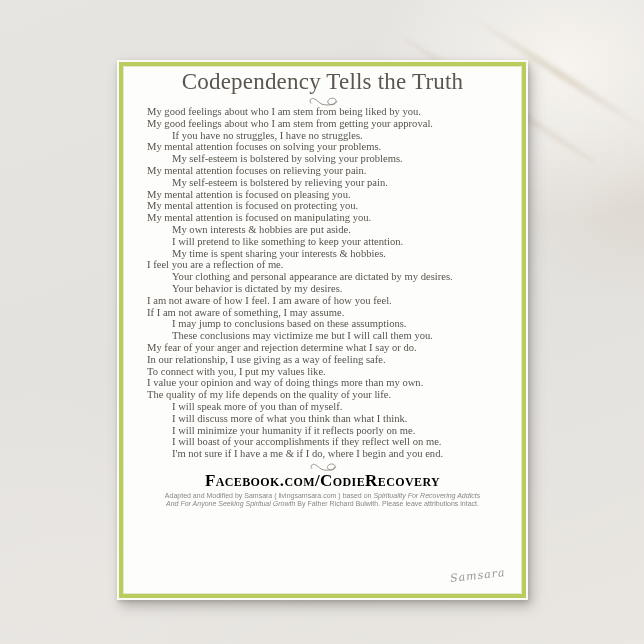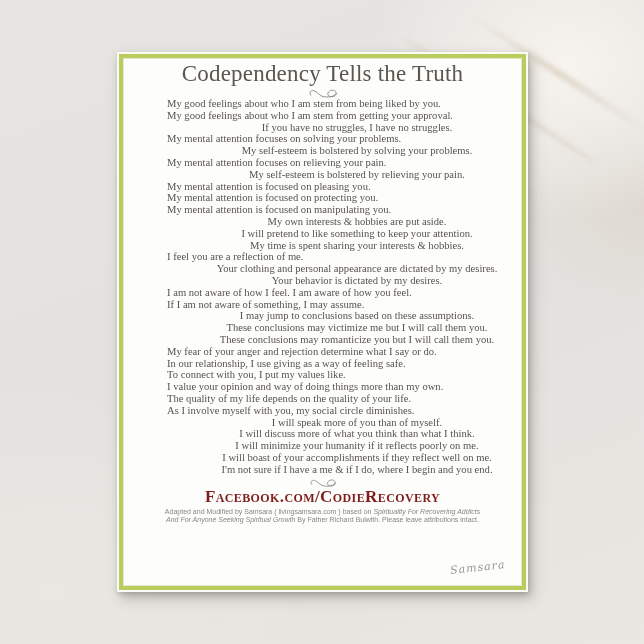--- a/index.html
+++ b/index.html
@@ -8,34 +8,34 @@
   .scene{position:relative;width:644px;height:644px;
     background:
       radial-gradient(ellipse 280px 220px at 88% 10%, #f7f4ef 0%, rgba(247,244,239,0) 70%),
       radial-gradient(ellipse 220px 160px at 100% 32%, rgba(216,205,188,0.40), rgba(216,205,188,0) 62%),
       radial-gradient(ellipse 420px 320px at 8% 92%, #eae7e3 0%, rgba(234,231,227,0) 70%),
       linear-gradient(160deg,#e7e5e2 0%,#e3e1de 55%,#eae7e2 100%);}
   .scene::before{content:"";position:absolute;top:70px;right:-30px;width:230px;height:7px;
       background:linear-gradient(90deg,transparent,rgba(189,171,144,0.38),transparent);
       transform:rotate(33deg);border-radius:50%;filter:blur(2px);
       box-shadow:-35px 55px 0 rgba(189,171,144,0.22),-70px 115px 0 rgba(200,185,160,0.16);}
-  .card{position:absolute;left:117px;top:52px;width:411px;height:540px;background:#fbfaf7;
+  .card{position:absolute;left:117px;top:60px;width:411px;height:540px;background:#fbfaf7;
       box-shadow:4px 6px 12px rgba(100,95,88,0.40),1px 2px 4px rgba(100,95,88,0.28);}
   .card-inner{position:absolute;inset:2px;border:4px solid #b9cd5e;background:#fdfdfb;
       box-shadow:inset 0 0 0 1px #e4e8c8;}
   .title{margin:3px 0 0;font-size:23px;font-weight:normal;text-align:center;
       color:#5b564e;line-height:26px;letter-spacing:0.2px;}
   .flourish{height:11px;text-align:center;line-height:0;}
   .flourish svg{display:inline-block;}
-  .body{margin-top:0;padding-left:44px;text-align:left;}
+  .body{margin-top:0;padding-left:24px;text-align:left;}
   .line{font-size:10.6px;line-height:11.8px;color:#58534c;white-space:nowrap;}
-  .line.indent{padding-left:25px;text-align:center;}
+  .line.indent{padding-left:25px;}
   .flourish.bottom{margin-top:1px;height:10px;}
   .facebook{margin-top:1px;text-align:center;font-size:17px;font-weight:bold;
-      font-variant:small-caps;color:#7f1d1d;line-height:18px;letter-spacing:0.4px;}
+      font-variant:small-caps;color:#000000;line-height:18px;letter-spacing:0.4px;}
   .fineprint{margin-top:2px;text-align:center;font-family:"Liberation Sans",sans-serif;
       font-size:7px;line-height:8.4px;color:#8b8781;}
   .fineprint .it{font-style:italic;}
   .signature{position:absolute;right:16px;bottom:12px;font-family:"DejaVu Serif",serif;
       font-style:italic;font-size:11px;color:#9a968f;transform:rotate(-6deg);
       letter-spacing:1px;}
 </style>
 </head>
 <body>
 
@@ -65,27 +65,25 @@
           <div class="line indent">My own interests &amp; hobbies are put aside.</div>
           <div class="line indent">I will pretend to like something to keep your attention.</div>
           <div class="line indent">My time is spent sharing your interests &amp; hobbies.</div>
           <div class="line">I feel you are a reflection of me.</div>
           <div class="line indent">Your clothing and personal appearance are dictated by my desires.</div>
           <div class="line indent">Your behavior is dictated by my desires.</div>
           <div class="line">I am not aware of how I feel. I am aware of how you feel.</div>
           <div class="line">If I am not aware of something, I may assume.</div>
           <div class="line indent">I may jump to conclusions based on these assumptions.</div>
           <div class="line indent">These conclusions may victimize me but I will call them you.</div>
-          <div class="line indent">These conclusions may romanticize you but I will call them you.</div>
           <div class="line">My fear of your anger and rejection determine what I say or do.</div>
           <div class="line">In our relationship, I use giving as a way of feeling safe.</div>
           <div class="line">To connect with you, I put my values like.</div>
           <div class="line">I value your opinion and way of doing things more than my own.</div>
           <div class="line">The quality of my life depends on the quality of your life.</div>
-          <div class="line">As I involve myself with you, my social circle diminishes.</div>
           <div class="line indent">I will speak more of you than of myself.</div>
           <div class="line indent">I will discuss more of what you think than what I think.</div>
           <div class="line indent">I will minimize your humanity if it reflects poorly on me.</div>
           <div class="line indent">I will boast of your accomplishments if they reflect well on me.</div>
           <div class="line indent">I'm not sure if I have a me &amp; if I do, where I begin and you end.</div>
         </div>
 
       <div class="flourish bottom">
         <svg width="34" height="12" viewBox="0 0 44 16">
           <path d="M7 10 C4 6 8 3 12 5 C17 8 19 12 24 12 C31 13 38 11 38 7 C38 4 33 3 30 5 C26 8 28 12 33 12 C36 12 38 10 39 8" fill="none" stroke="#8a857d" stroke-width="1.1" stroke-linecap="round"></path>

